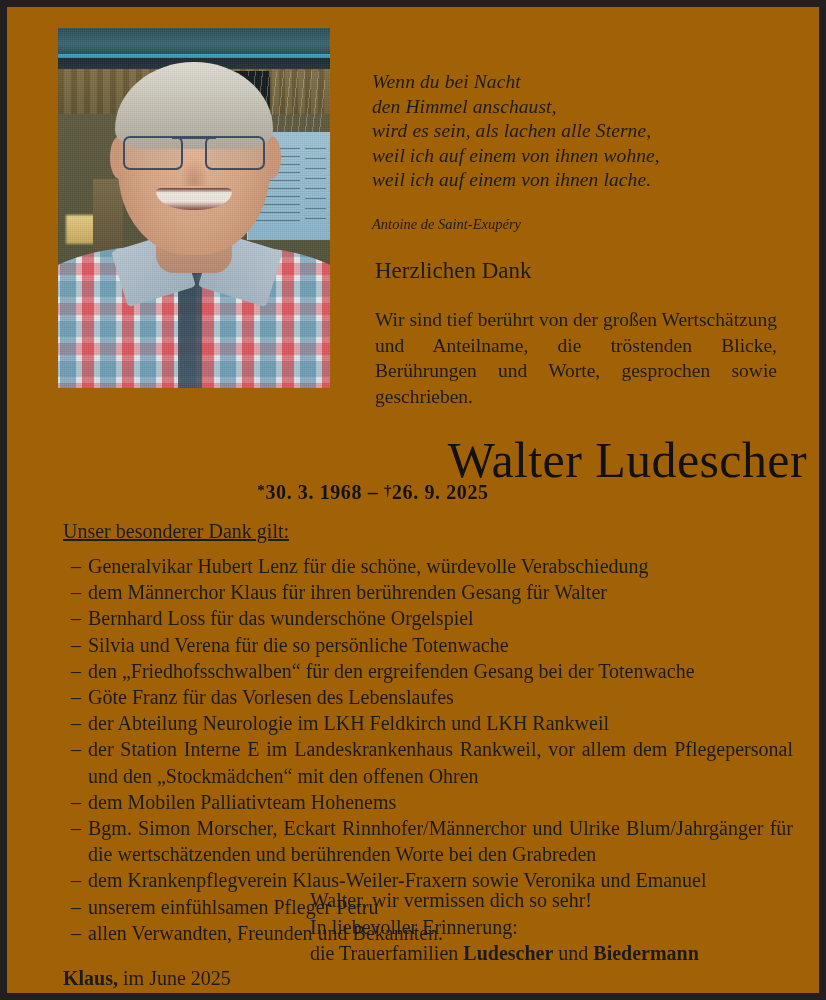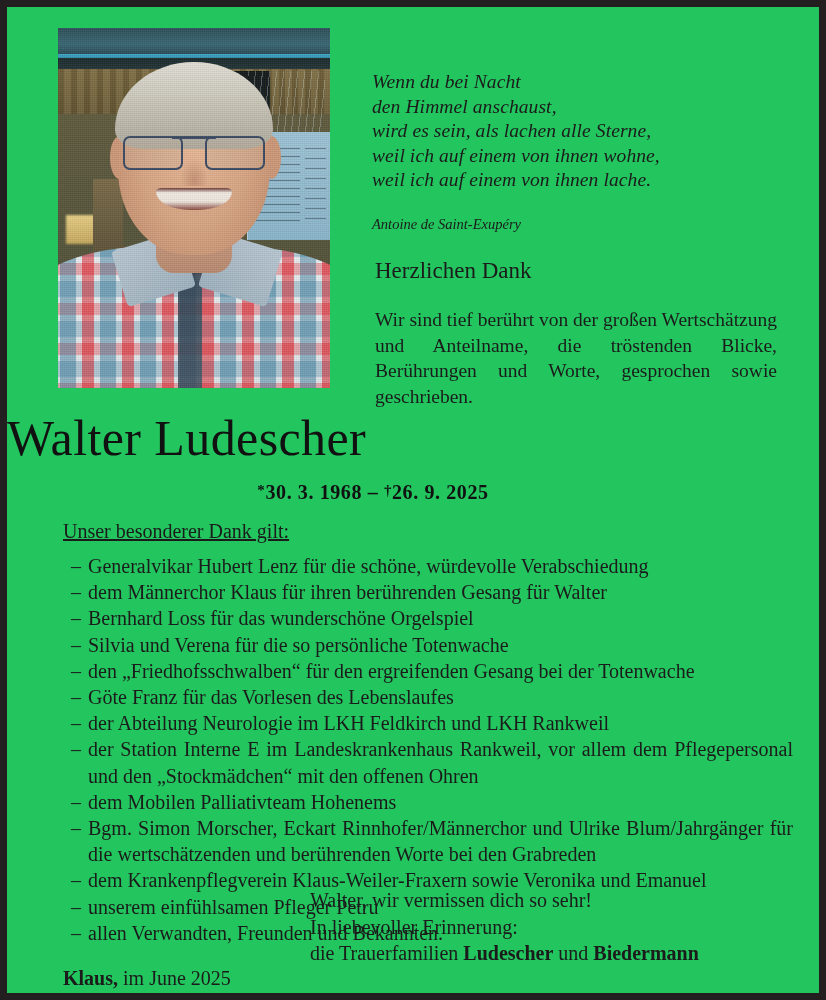--- a/index.html
+++ b/index.html
@@ -11,21 +11,21 @@
   }
   body {
     font-family: "Liberation Serif", "DejaVu Serif", serif;
     color: #1a1a1a;
   }
 
   .notice {
     position: relative;
     width: 826px;
     height: 1000px;
-    background: #22c55e;
+    background: #a16207;
     border: 7px solid #231f20;
     overflow: hidden;
   }
 
   
   .top-area {
     position: absolute;
     left: 0; top: 0;
     width: 812px;
     height: 385px;
@@ -232,23 +232,23 @@
     width: 402px;
     font-size: 19.5px;
     line-height: 25.5px;
     text-align: justify;
     color: #1b1b1b;
   }
 
   
   .name {
     position: absolute;
-    left: 0; top: 402px;
+    left: 0; top: 424px;
     width: 800px;
-    text-align: left;
+    text-align: right;
     font-size: 50px;
     line-height: 58px;
     letter-spacing: .4px;
     color: #111111;
   }
   .dates {
     position: absolute;
     left: 0; top: 470px;
     width: 732px;
     text-align: center;

